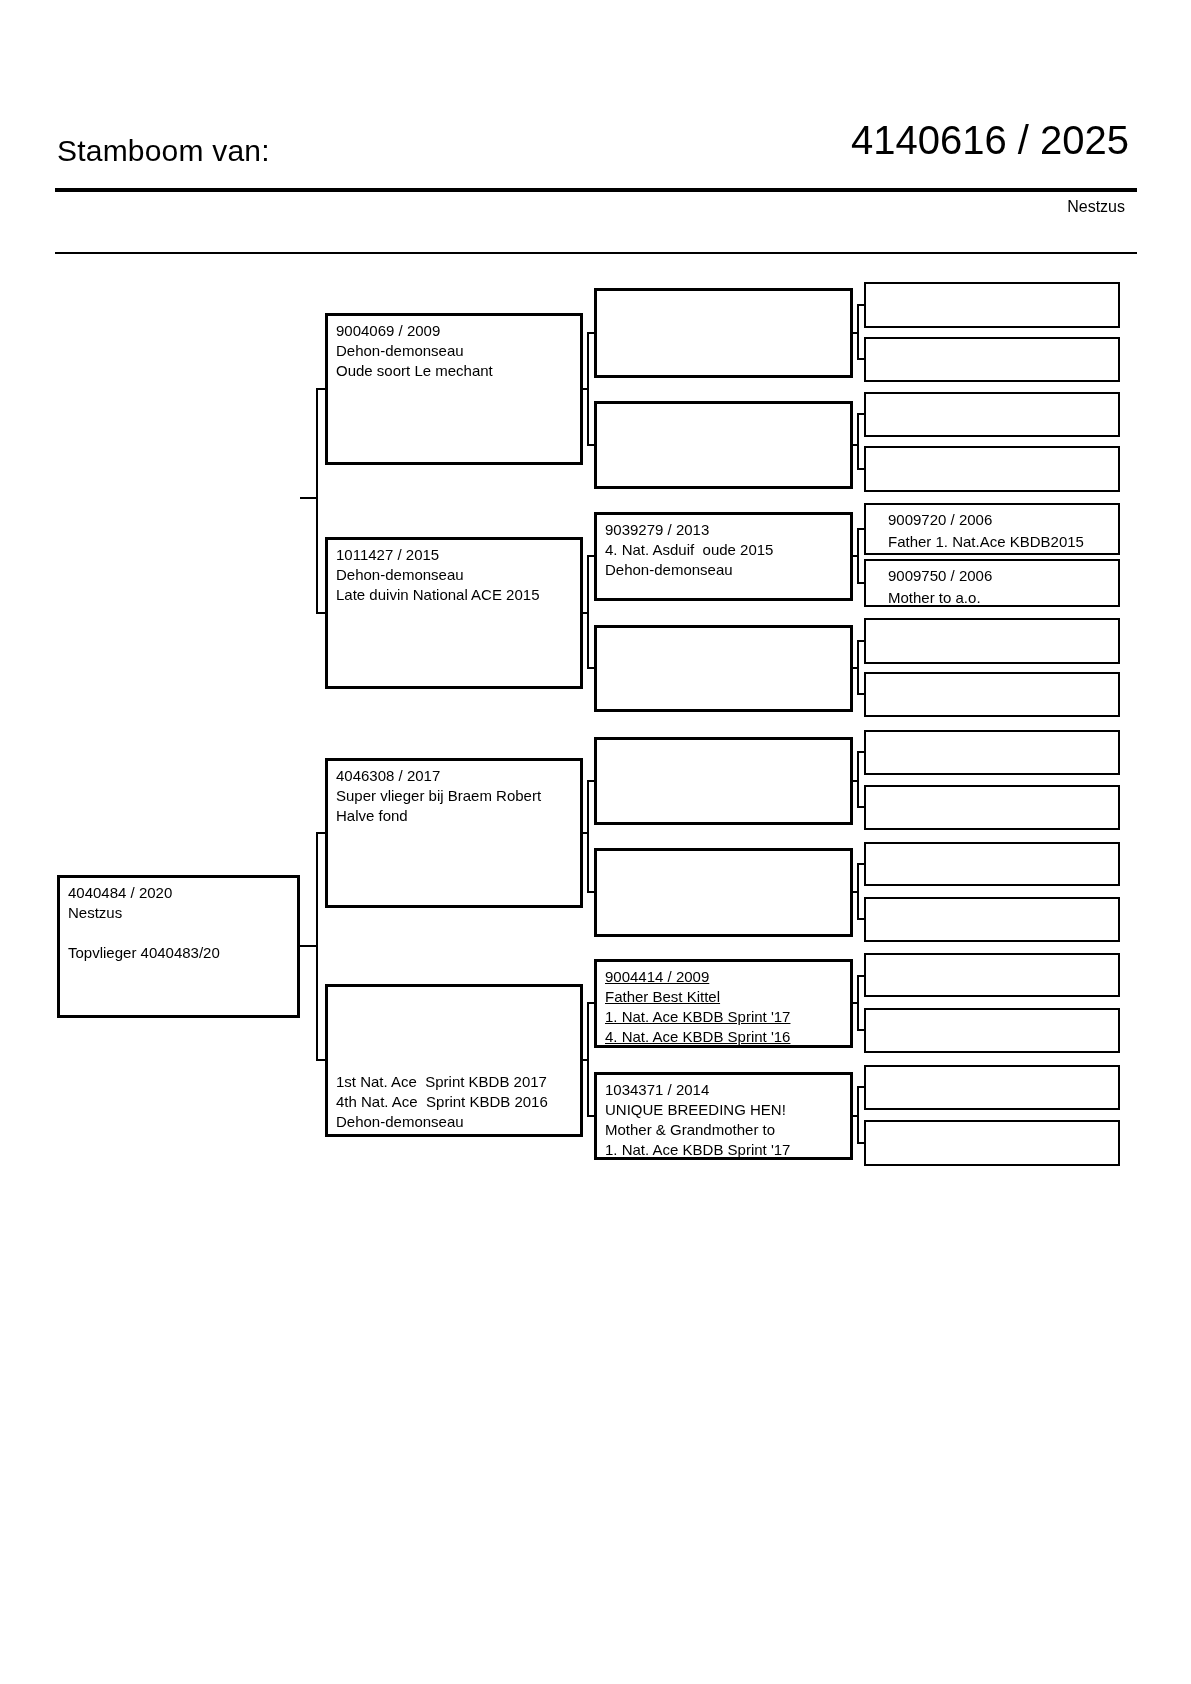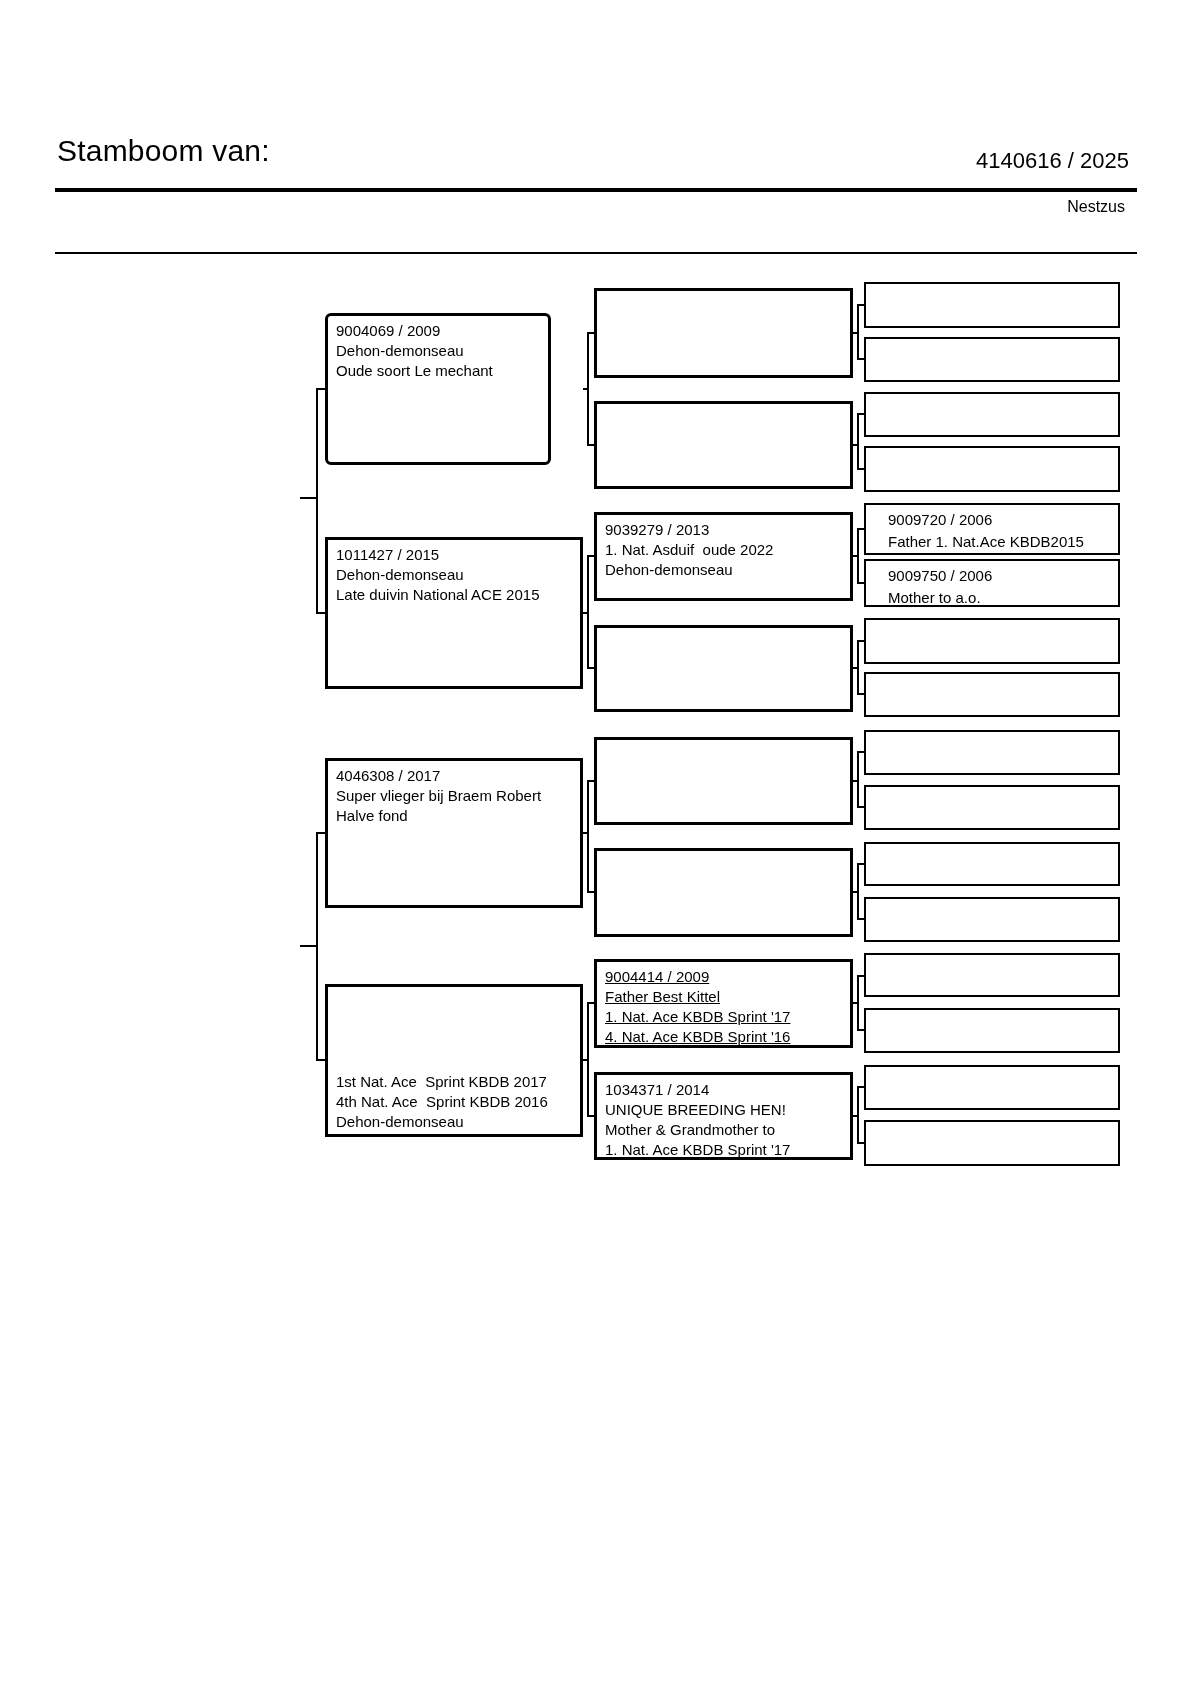--- a/index.html
+++ b/index.html
@@ -1,21 +1,21 @@
 <!DOCTYPE html>
 <html><head>
 <meta charset="utf-8">
 <style>
   html,body{margin:0;padding:0;background:#e8e8e8;}
   .page{
     position:relative;width:1191px;height:1684px;background:#ffffff;
     font-family:"Liberation Sans",sans-serif;color:#000;margin:0 auto;overflow:hidden;
   }
   .hdr-title{position:absolute;left:57px;top:134px;font-size:30px;letter-spacing:.2px;}
-  .hdr-ring{position:absolute;right:62px;top:148px;font-size:22px;}
+  .hdr-ring{position:absolute;right:62px;top:118px;font-size:40px;}
   .rule{position:absolute;left:55px;width:1082px;background:#000;}
   .rule1{top:188px;height:4px;}
   .rule2{top:252px;height:2px;}
   .hdr-sex{position:absolute;right:66px;top:198px;font-size:16px;}
   #tree{position:absolute;left:0;top:0;width:100%;height:100%;}
   .box{
     position:absolute;box-sizing:border-box;background:#fff;
     border:3px solid #000;padding:5px 8px;overflow:hidden;
   }
   .box.g4{border-width:2px;padding-top:4px;padding-left:22px;}
@@ -84,21 +84,29 @@
       <div class="cline" style="left: 858px; top: 863px; width: 6px; height: 2px;"></div>
       <div class="cline" style="left: 858px; top: 918px; width: 6px; height: 2px;"></div>
       <div class="cline" style="left: 857px; top: 975px; width: 2px; height: 56px;"></div>
       <div class="cline" style="left: 853px; top: 1002px; width: 5px; height: 2px;"></div>
       <div class="cline" style="left: 858px; top: 975px; width: 6px; height: 2px;"></div>
       <div class="cline" style="left: 858px; top: 1029px; width: 6px; height: 2px;"></div>
       <div class="cline" style="left: 857px; top: 1086px; width: 2px; height: 58px;"></div>
       <div class="cline" style="left: 853px; top: 1115px; width: 5px; height: 2px;"></div>
       <div class="cline" style="left: 858px; top: 1086px; width: 6px; height: 2px;"></div>
       <div class="cline" style="left: 858px; top: 1142px; width: 6px; height: 2px;"></div>
-      <div class="box g2" style="left: 325px; top: 313px; width: 226px; height: 152px; border-radius: 6px;">
+      <div class="box g1" style="left: 57px; top: 875px; width: 243px; height: 143px;">
+        <div class="lines">
+          <div class="tline">4040484 / 2020</div>
+          <div class="tline">Nestzus</div>
+          <div class="tline"></div>
+          <div class="tline">Topvlieger 4040483/20</div>
+        </div>
+      </div>
+      <div class="box g2" style="left: 325px; top: 313px; width: 258px; height: 152px;">
         <div class="lines">
           <div class="tline">9004069 / 2009</div>
           <div class="tline">Dehon-demonseau</div>
           <div class="tline">Oude soort Le mechant</div>
         </div>
       </div>
       <div class="box g2" style="left: 325px; top: 537px; width: 258px; height: 152px;">
         <div class="lines">
           <div class="tline">1011427 / 2015</div>
           <div class="tline">Dehon-demonseau</div>
@@ -121,21 +129,21 @@
       </div>
       <div class="box g3" style="left: 594px; top: 288px; width: 259px; height: 90px;">
         <div class="lines"></div>
       </div>
       <div class="box g3" style="left: 594px; top: 401px; width: 259px; height: 88px;">
         <div class="lines"></div>
       </div>
       <div class="box g3" style="left: 594px; top: 512px; width: 259px; height: 89px;">
         <div class="lines">
           <div class="tline">9039279 / 2013</div>
-          <div class="tline">1. Nat. Asduif  oude 2022</div>
+          <div class="tline">4. Nat. Asduif  oude 2015</div>
           <div class="tline">Dehon-demonseau</div>
         </div>
       </div>
       <div class="box g3" style="left: 594px; top: 625px; width: 259px; height: 87px;">
         <div class="lines"></div>
       </div>
       <div class="box g3" style="left: 594px; top: 737px; width: 259px; height: 88px;">
         <div class="lines"></div>
       </div>
       <div class="box g3" style="left: 594px; top: 848px; width: 259px; height: 89px;">

